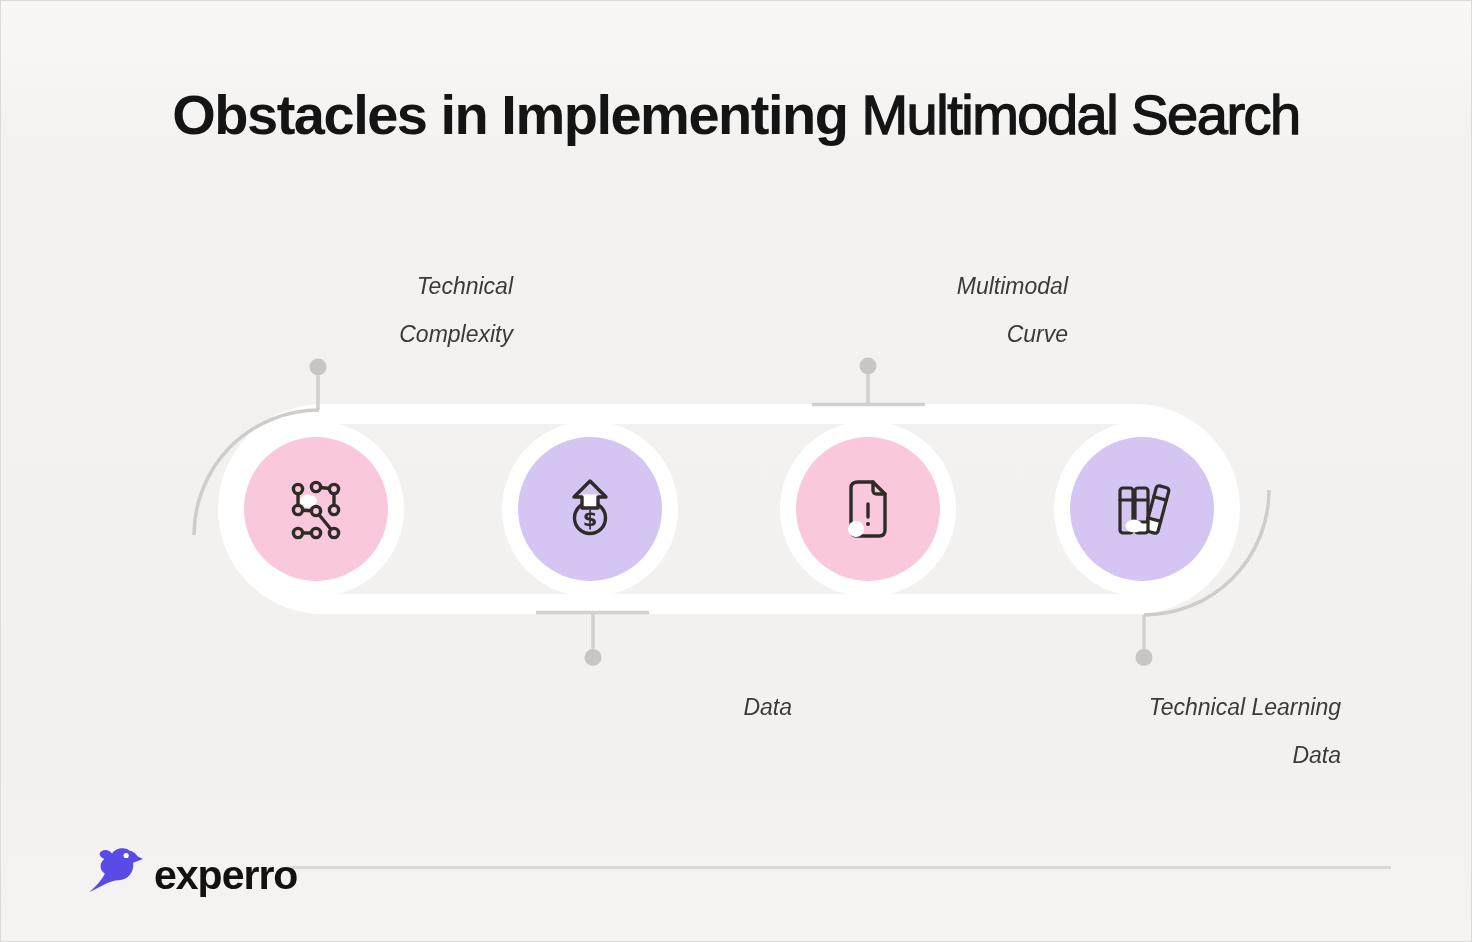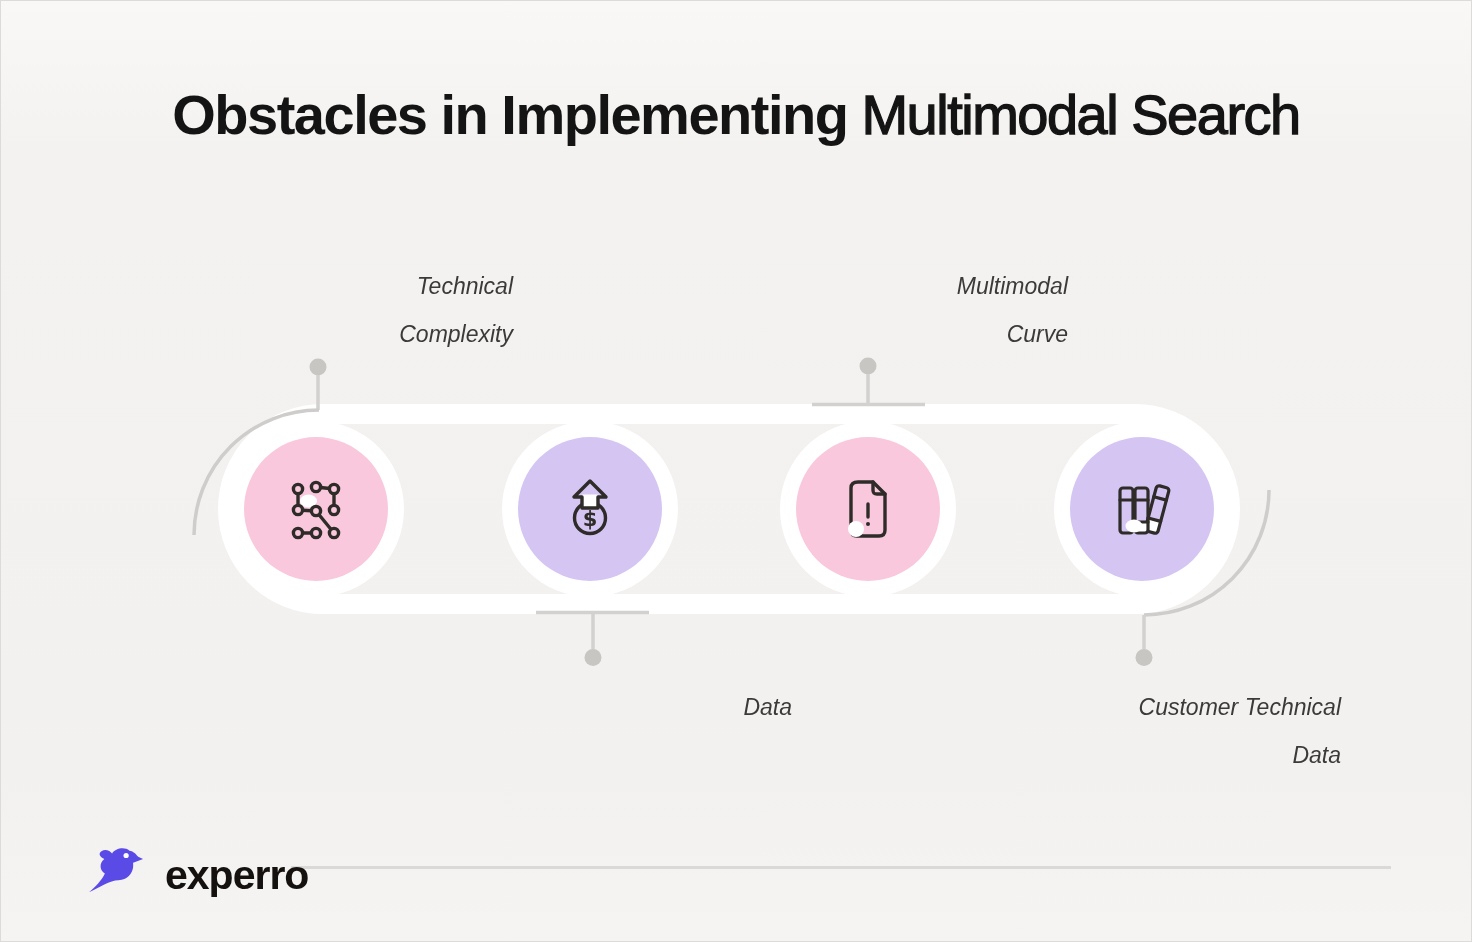--- a/index.html
+++ b/index.html
@@ -40,21 +40,21 @@
   .circle-1{left:244px;top:437px;}
   .circle-2{left:518px;top:437px;}
   .circle-3{left:796px;top:437px;}
   .circle-4{left:1070px;top:437px;}
   .logo{
     position:absolute;left:86px;top:841px;height:58px;z-index:2;
     display:flex;align-items:center;
   }
   .logo-text{
     font-size:41px;font-weight:bold;letter-spacing:-1px;color:#14110f;
-    margin-left:21px;padding-top:10px;
+    margin-left:10px;padding-top:10px;
   }
   .divider{
     position:absolute;left:291px;top:866px;width:1100px;height:3px;
     background:#dbd9d7;z-index:1;
   }
 </style>
 </head>
 <body>
 
 <div class="canvas">
@@ -97,21 +97,21 @@
     <div>Complexity</div>
   </div>
   <div class="label label-fragmented">
     <div>Multimodal</div>
     <div>Curve</div>
   </div>
   <div class="label label-high">
     <div>Data</div>
   </div>
   <div class="label label-customer">
-    <div>Customer Technical</div>
+    <div>Technical Learning</div>
     <div>Data</div>
   </div>
 
   <div class="circle pink circle-1">
     <svg width="64" height="64" viewBox="0 0 64 64" fill="none" stroke="#2e2b28" stroke-width="3.4" stroke-linecap="round" stroke-linejoin="round">
       <line x1="14" y1="12" x2="14" y2="33"></line>
       <line x1="32" y1="10" x2="50" y2="12"></line>
       <line x1="50" y1="12" x2="50" y2="33"></line>
       <line x1="14" y1="33" x2="32" y2="34"></line>
       <line x1="32" y1="34" x2="50" y2="56"></line>

